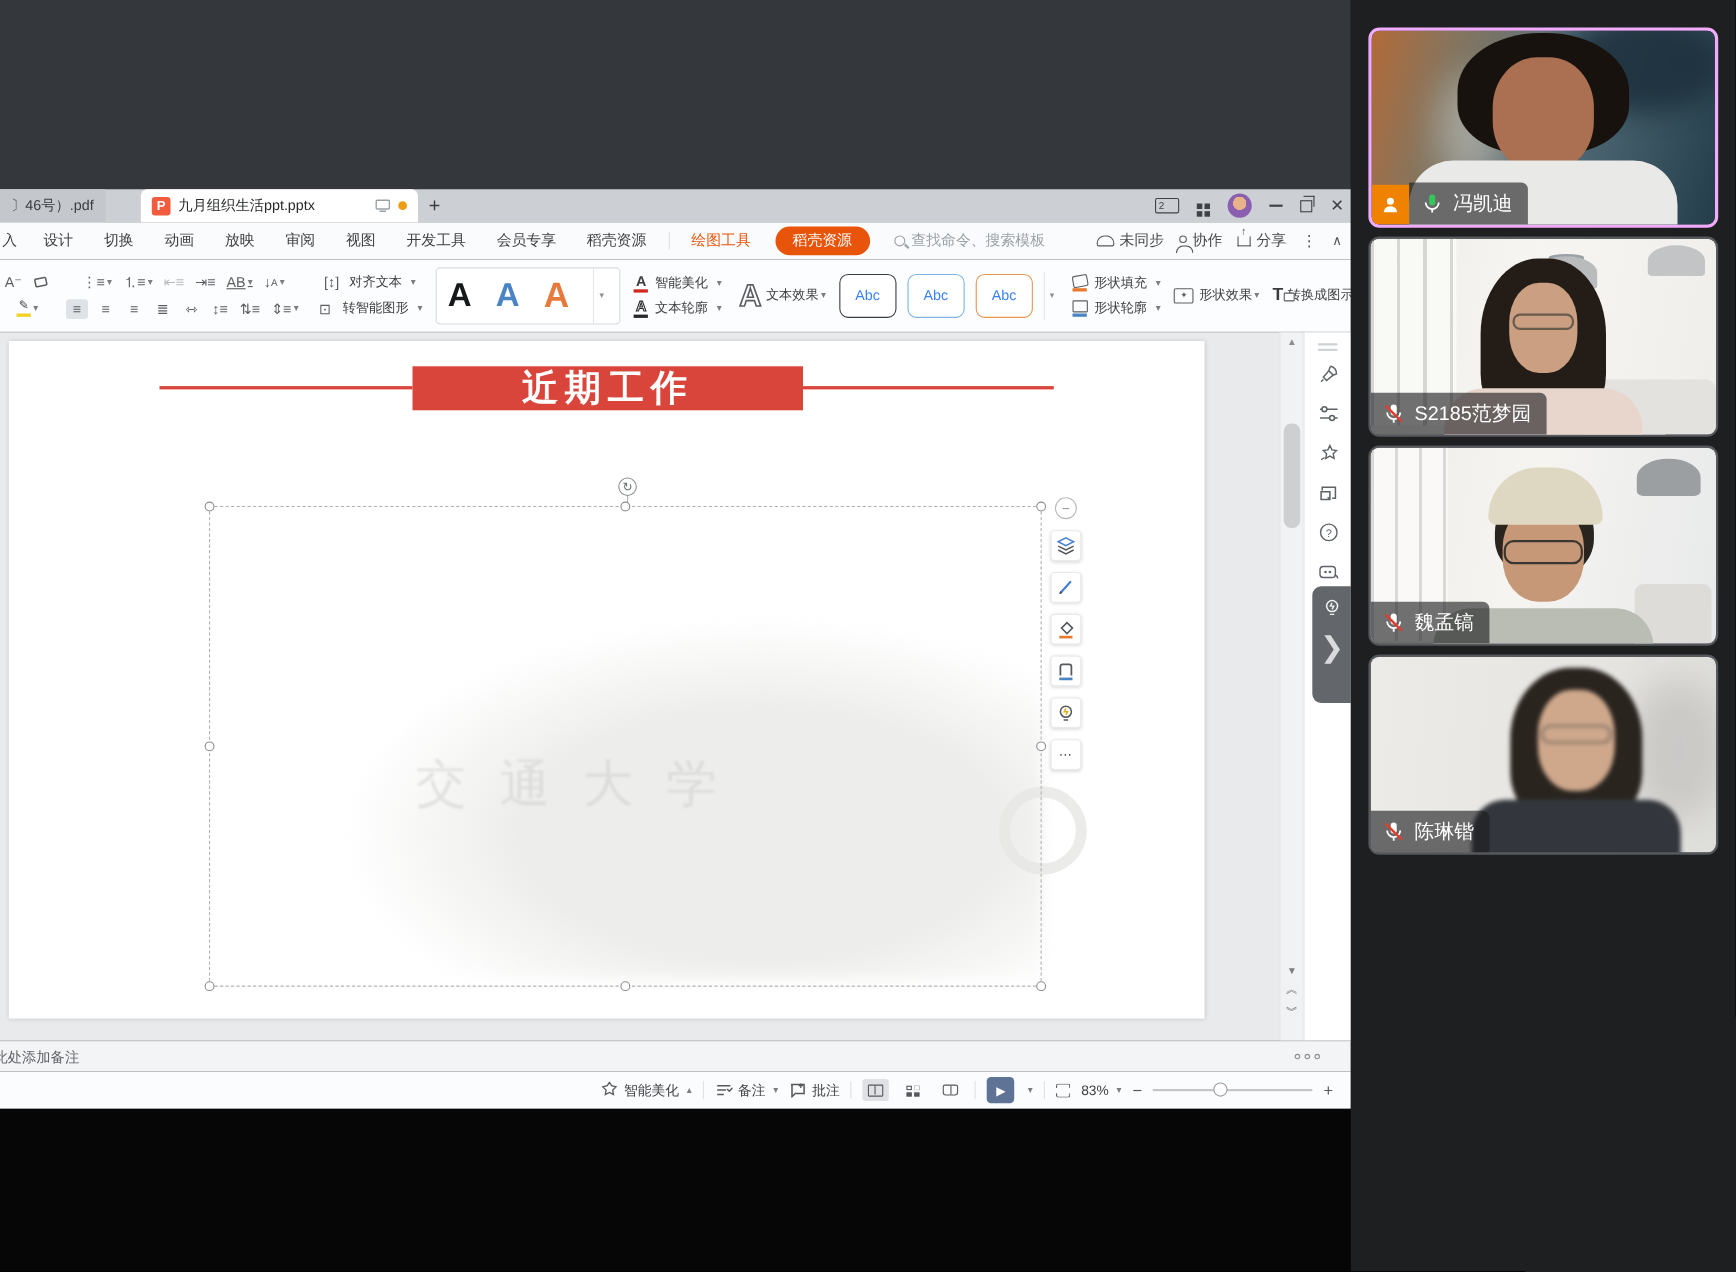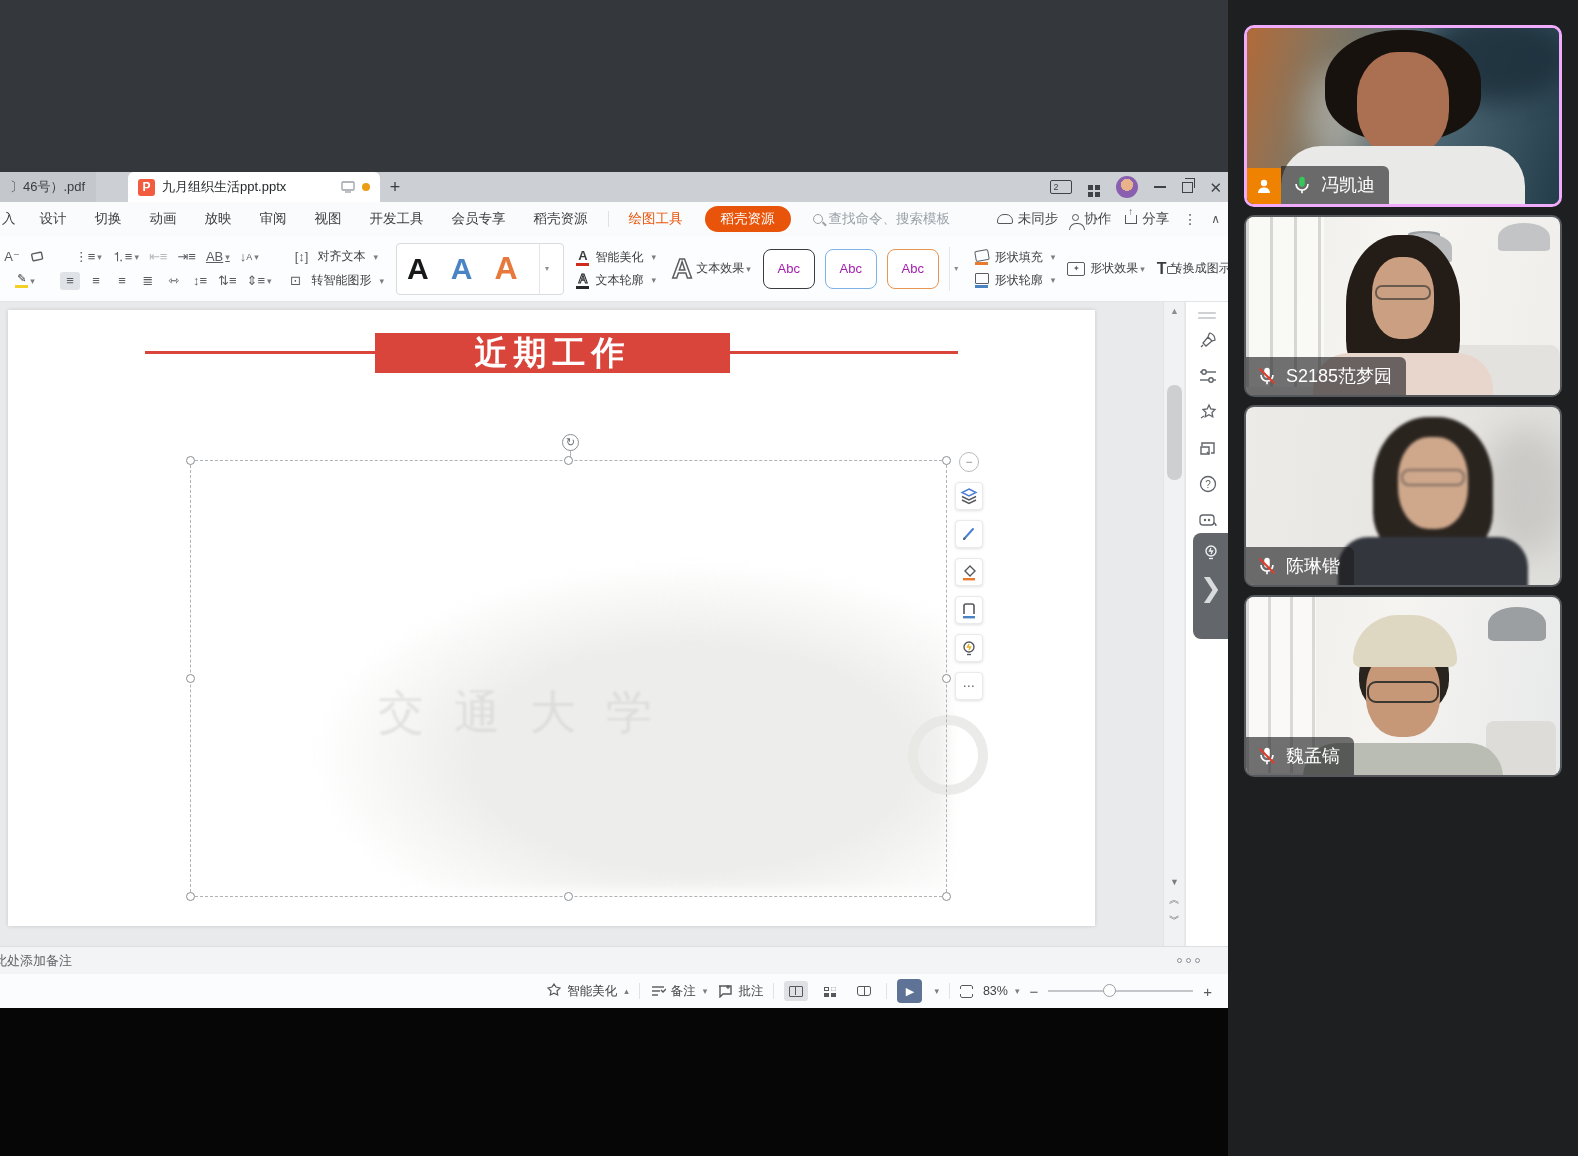--- a/index.html
+++ b/index.html
@@ -62,21 +62,21 @@
   .gA1 { font-size:30px; font-weight:bold; color:#17181a; }
   .gA2 { font-size:30px; font-weight:bold; color:#4a84c4; }
   .gA3 { font-size:32px; font-weight:bold; color:#e8793c; }
   .gal-scroll { width:14px; height:52px; border-left:1px solid #e4e6e8; display:flex; align-items:center; justify-content:center; color:#8a8e92; font-size:8px; }
   .chip { display:inline-flex; flex-direction:column; align-items:center; line-height:1; }
   .chipA { font-size:13px; font-weight:bold; color:#3a3d40; }
   .bar { width:13px; height:3px; margin-top:1px; }
   .bar.red { background:#d02a1e; }
   .bar.black { background:#26282a; }
   .bigA-fx { font-size:28px; font-weight:bold; color:#fff; -webkit-text-stroke:1.5px #5a5e62; margin:0 4px; }
-  .abc-box { width:52px; height:40px; border-radius:8px; display:flex; align-items:center; justify-content:center; font-size:13px; color:#a21caf; background:#fff; }
+  .abc-box { width:52px; height:40px; border-radius:8px; display:flex; align-items:center; justify-content:center; font-size:13px; color:#3b82f6; background:#fff; }
   .abc1 { border:1.5px solid #3a3d40; }
   .abc2 { border:1.5px solid #7fb2e5; }
   .abc3 { border:1.5px solid #e8954f; }
   .shp-ic { width:14px; height:11px; border:1.5px solid #5a5e62; transform:rotate(-10deg); border-radius:2px; }
   .bar.orange { background:#e87a2e; }
   .bar.blue { background:#4a84c4; }
   .pic-ic { width:18px; height:14px; border:1.5px solid #5a5e62; border-radius:2px; font-size:8px; color:#5a5e62; display:flex; align-items:center; justify-content:center; }
   .tconv { font-size:16px; color:#3a3d40; font-weight:bold; position:relative; margin-right:4px;}
   .tconv i { position:absolute; left:10px; top:6px; width:10px; height:8px; border:1.5px solid #5a5e62; border-radius:1px; background:#fff; font-style:normal; }
 
@@ -681,48 +681,20 @@
           <rect class="m-body" x="9" y="3" width="6" height="11" rx="3" fill="#fff"></rect>
           <path class="m-arc" d="M5.5 11a6.5 6.5 0 0 0 13 0" fill="none" stroke="#fff" stroke-width="1.8"></path>
           <line class="m-stem" x1="12" y1="17.5" x2="12" y2="21" stroke="#fff" stroke-width="1.8"></line>
           <line class="m-slash" x1="4" y1="4" x2="20" y2="20" stroke="#e03e2d" stroke-width="2.4"></line>
         </svg>
       </span>
       <span class="pname">S2185范梦园</span>
     </div>
   </div>
 
-  <div class="tile scene-6">
-    <div class="video">
-      <div class="bg"></div>
-      <div class="prop prop-a"></div>
-          <div class="prop prop-b"></div>
-          <div class="prop prop-c"></div>
-          <div class="prop prop-d"></div>
-      <div class="person">
-        <div class="hair"></div>
-            <div class="face"></div>
-            <div class="glasses"></div>
-            <div class="torso"></div>
-      </div>
-    </div>
-
-    <div class="name-chip">
-      <span class="mic">
-        <svg class="icon" width="22" height="22" viewBox="0 0 24 24">
-          <rect class="m-body" x="9" y="3" width="6" height="11" rx="3" fill="#fff"></rect>
-          <path class="m-arc" d="M5.5 11a6.5 6.5 0 0 0 13 0" fill="none" stroke="#fff" stroke-width="1.8"></path>
-          <line class="m-stem" x1="12" y1="17.5" x2="12" y2="21" stroke="#fff" stroke-width="1.8"></line>
-          <line class="m-slash" x1="4" y1="4" x2="20" y2="20" stroke="#e03e2d" stroke-width="2.4"></line>
-        </svg>
-      </span>
-      <span class="pname">陈琳锴</span>
-    </div>
-  </div>
-
   <div class="tile scene-5">
     <div class="video">
       <div class="bg"></div>
       <div class="prop prop-a"></div>
           <div class="prop prop-b"></div>
           <div class="prop prop-c"></div>
           <div class="prop prop-d"></div>
       <div class="person">
         <div class="hair"></div>
             <div class="cap"></div>
@@ -737,15 +709,43 @@
         <svg class="icon" width="22" height="22" viewBox="0 0 24 24">
           <rect class="m-body" x="9" y="3" width="6" height="11" rx="3" fill="#fff"></rect>
           <path class="m-arc" d="M5.5 11a6.5 6.5 0 0 0 13 0" fill="none" stroke="#fff" stroke-width="1.8"></path>
           <line class="m-stem" x1="12" y1="17.5" x2="12" y2="21" stroke="#fff" stroke-width="1.8"></line>
           <line class="m-slash" x1="4" y1="4" x2="20" y2="20" stroke="#e03e2d" stroke-width="2.4"></line>
         </svg>
       </span>
       <span class="pname">魏孟镐</span>
     </div>
   </div>
+
+  <div class="tile scene-6">
+    <div class="video">
+      <div class="bg"></div>
+      <div class="prop prop-a"></div>
+          <div class="prop prop-b"></div>
+          <div class="prop prop-c"></div>
+          <div class="prop prop-d"></div>
+      <div class="person">
+        <div class="hair"></div>
+            <div class="face"></div>
+            <div class="glasses"></div>
+            <div class="torso"></div>
+      </div>
+    </div>
+
+    <div class="name-chip">
+      <span class="mic">
+        <svg class="icon" width="22" height="22" viewBox="0 0 24 24">
+          <rect class="m-body" x="9" y="3" width="6" height="11" rx="3" fill="#fff"></rect>
+          <path class="m-arc" d="M5.5 11a6.5 6.5 0 0 0 13 0" fill="none" stroke="#fff" stroke-width="1.8"></path>
+          <line class="m-stem" x1="12" y1="17.5" x2="12" y2="21" stroke="#fff" stroke-width="1.8"></line>
+          <line class="m-slash" x1="4" y1="4" x2="20" y2="20" stroke="#e03e2d" stroke-width="2.4"></line>
+        </svg>
+      </span>
+      <span class="pname">陈琳锴</span>
+    </div>
+  </div>
 </aside>
 
 </div>
 
 </body></html>

